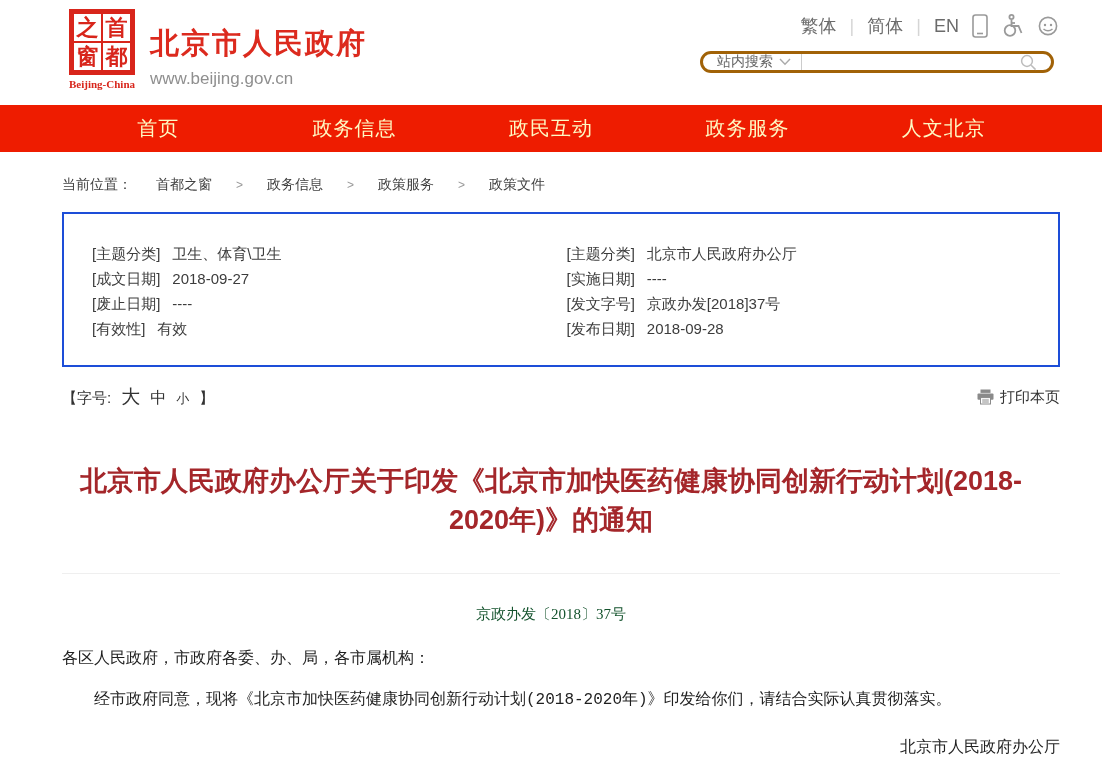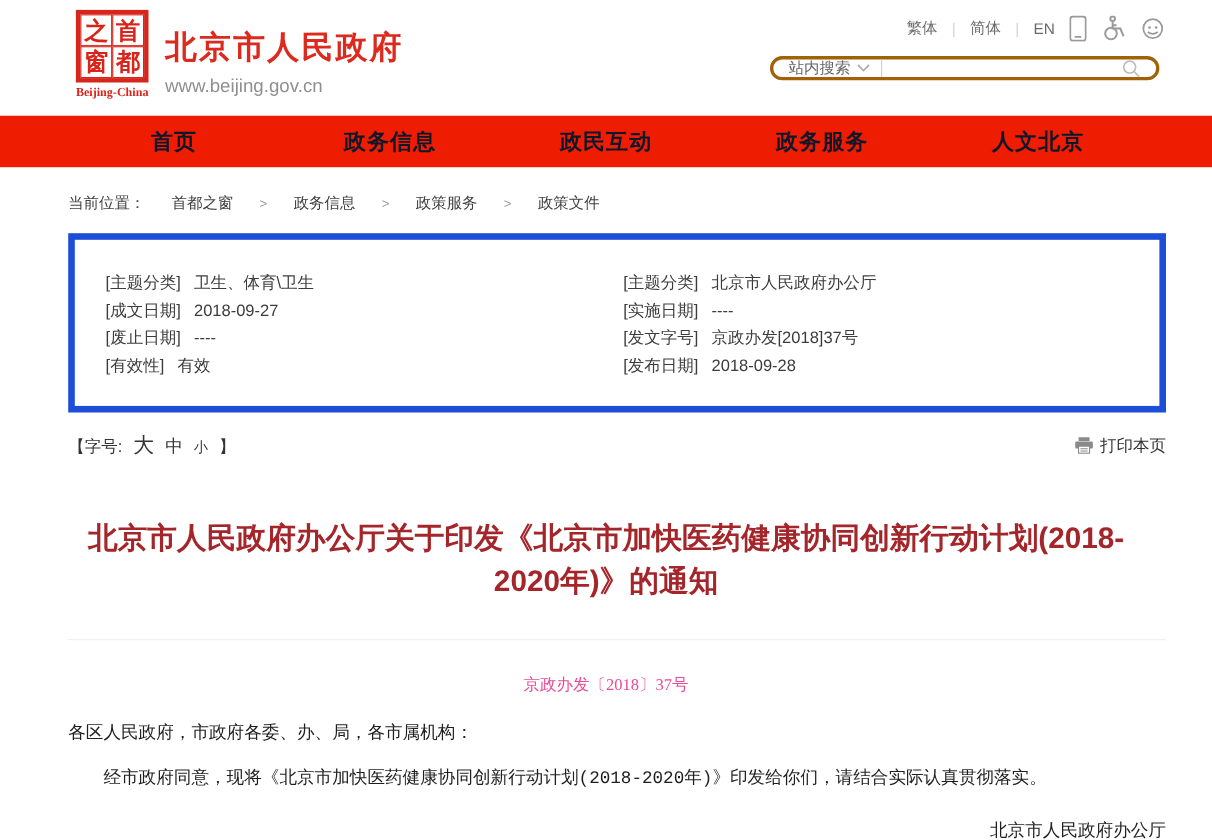--- a/index.html
+++ b/index.html
@@ -23,48 +23,48 @@
   }
   .seal-caption {
     margin-top:3px; color:#d8251b; font-size:11px; font-weight:bold;
     font-family:"Liberation Serif", serif;
   }
   .site-text { position:absolute; left:150px; top:24px; }
   .site-name { color:#dc2a1e; font-size:29px; font-weight:bold; letter-spacing:2px; }
   .site-url { color:#8f8f8f; font-size:17px; margin-top:5px; }
 
   .header-right { position:absolute; right:42px; top:14px; width:360px; }
-  .lang-row { display:flex; align-items:center; justify-content:flex-end; gap:13px; color:#6b6b6b; font-size:14px; }
+  .lang-row { display:flex; align-items:center; justify-content:flex-end; gap:13px; color:#6b6b6b; font-size:18px; }
   .lang-link { cursor:pointer; }
   .lang-divider { color:#d5d5d5; }
   .hdr-icon { display:flex; align-items:center; cursor:pointer; }
   .search-pill {
     margin-top:13px; height:22px; width:354px; border:3px solid #a16207; border-radius:17px;
     display:flex; align-items:center; padding:0 14px;
   }
   .search-cat { display:flex; align-items:center; gap:6px; color:#666; font-size:14px; cursor:pointer; white-space:nowrap; }
   .search-sep { width:1px; height:16px; background:#ccc; margin:0 10px; }
   .search-input { flex:1; border:none; outline:none; font-size:14px; color:#333; min-width:10px; background:transparent; }
   .search-btn { display:flex; align-items:center; cursor:pointer; }
 
   
   .navbar { height:47px; background:#ee1c00; display:flex; padding:0 60px; }
   .nav-item {
     flex:1; display:flex; align-items:center; justify-content:center;
-    color:#0f172a; font-size:20px; font-weight:bold; letter-spacing:1px; cursor:pointer;
+    color:#fef9c3; font-size:20px; font-weight:normal; letter-spacing:1px; cursor:pointer;
   }
 
   
   .breadcrumb { margin:24px 0 0 62px; display:flex; align-items:center; gap:24px; font-size:14px; color:#3f3f3f; }
   .crumb-sep { color:#999; font-size:12px; }
   .crumb-link { cursor:pointer; }
 
   
   .meta-box {
-    margin:18px 0 0 62px; width:998px; border:6px solid #1d4ed8;
+    margin:18px 0 0 62px; width:998px; border:2px solid #1d4ed8;
     display:flex; padding:27px 17px 24px 28px;
   }
   .meta-col { width:50%; display:flex; flex-direction:column; }
   .meta-row { display:flex; gap:12px; font-size:15px; color:#3c3c3c; line-height:25px; }
   .meta-label { white-space:nowrap; }
 
   
   .toolbar {
     margin:17px 0 0 62px; width:998px; display:flex; justify-content:space-between;
     align-items:center; gap:34px; font-size:15px; color:#333;
@@ -75,21 +75,21 @@
   .fs-small { font-size:13px; cursor:pointer; }
   .print-btn { display:flex; align-items:center; gap:6px; cursor:pointer; color:#333; }
 
   
   .article-title {
     margin:52px auto 0; width:955px; text-align:center; color:#a4262a;
     font-size:27px; font-weight:bold; line-height:1.45;
   }
   .title-divider { margin:33px 0 0 62px; width:998px; border-top:1px solid #efefef; }
   .doc-number {
-    margin-top:31px; text-align:center; font-size:15px; color:#ec4899;
+    margin-top:31px; text-align:center; font-size:15px; color:#14532d;
     font-family:"Liberation Serif", serif;
   }
   .body-para {
     margin:0 62px; font-size:16px; color:#1f1f1f; line-height:1.4;
     font-family:Liberation Mono, monospace;
   }
   .para-salutation { margin-top:24px; }
   .para-main { margin-top:18px; text-indent:2em; }
   .sig-block { margin:26px 42px 0 0; text-align:right; font-family:"Liberation Serif", serif; font-size:16px; color:#1f1f1f; }
 </style>

